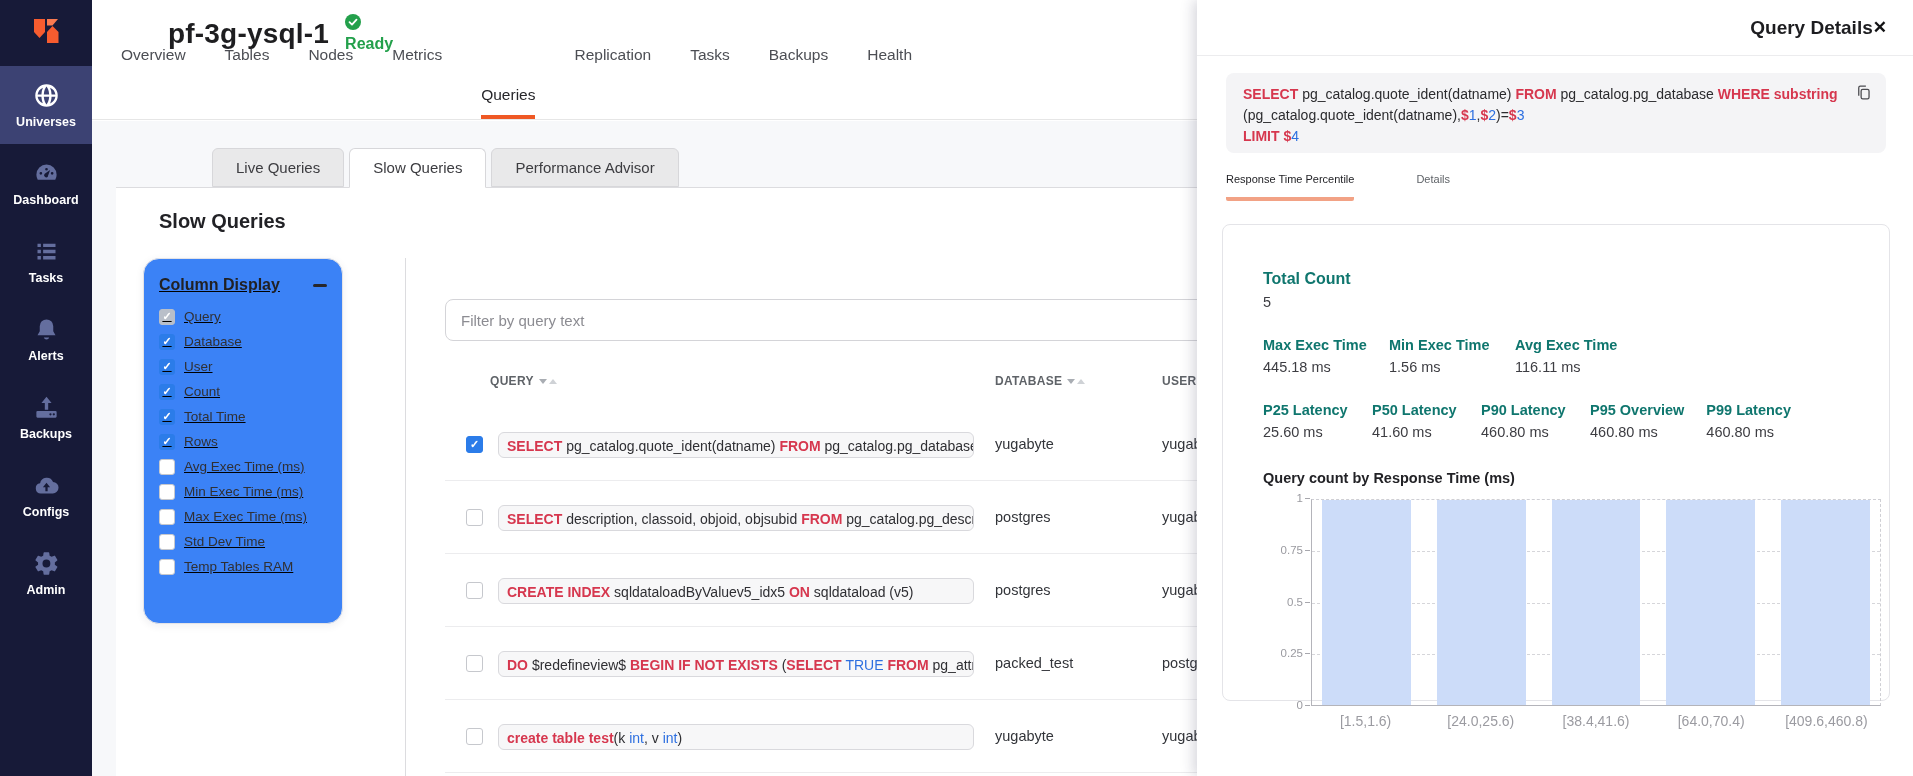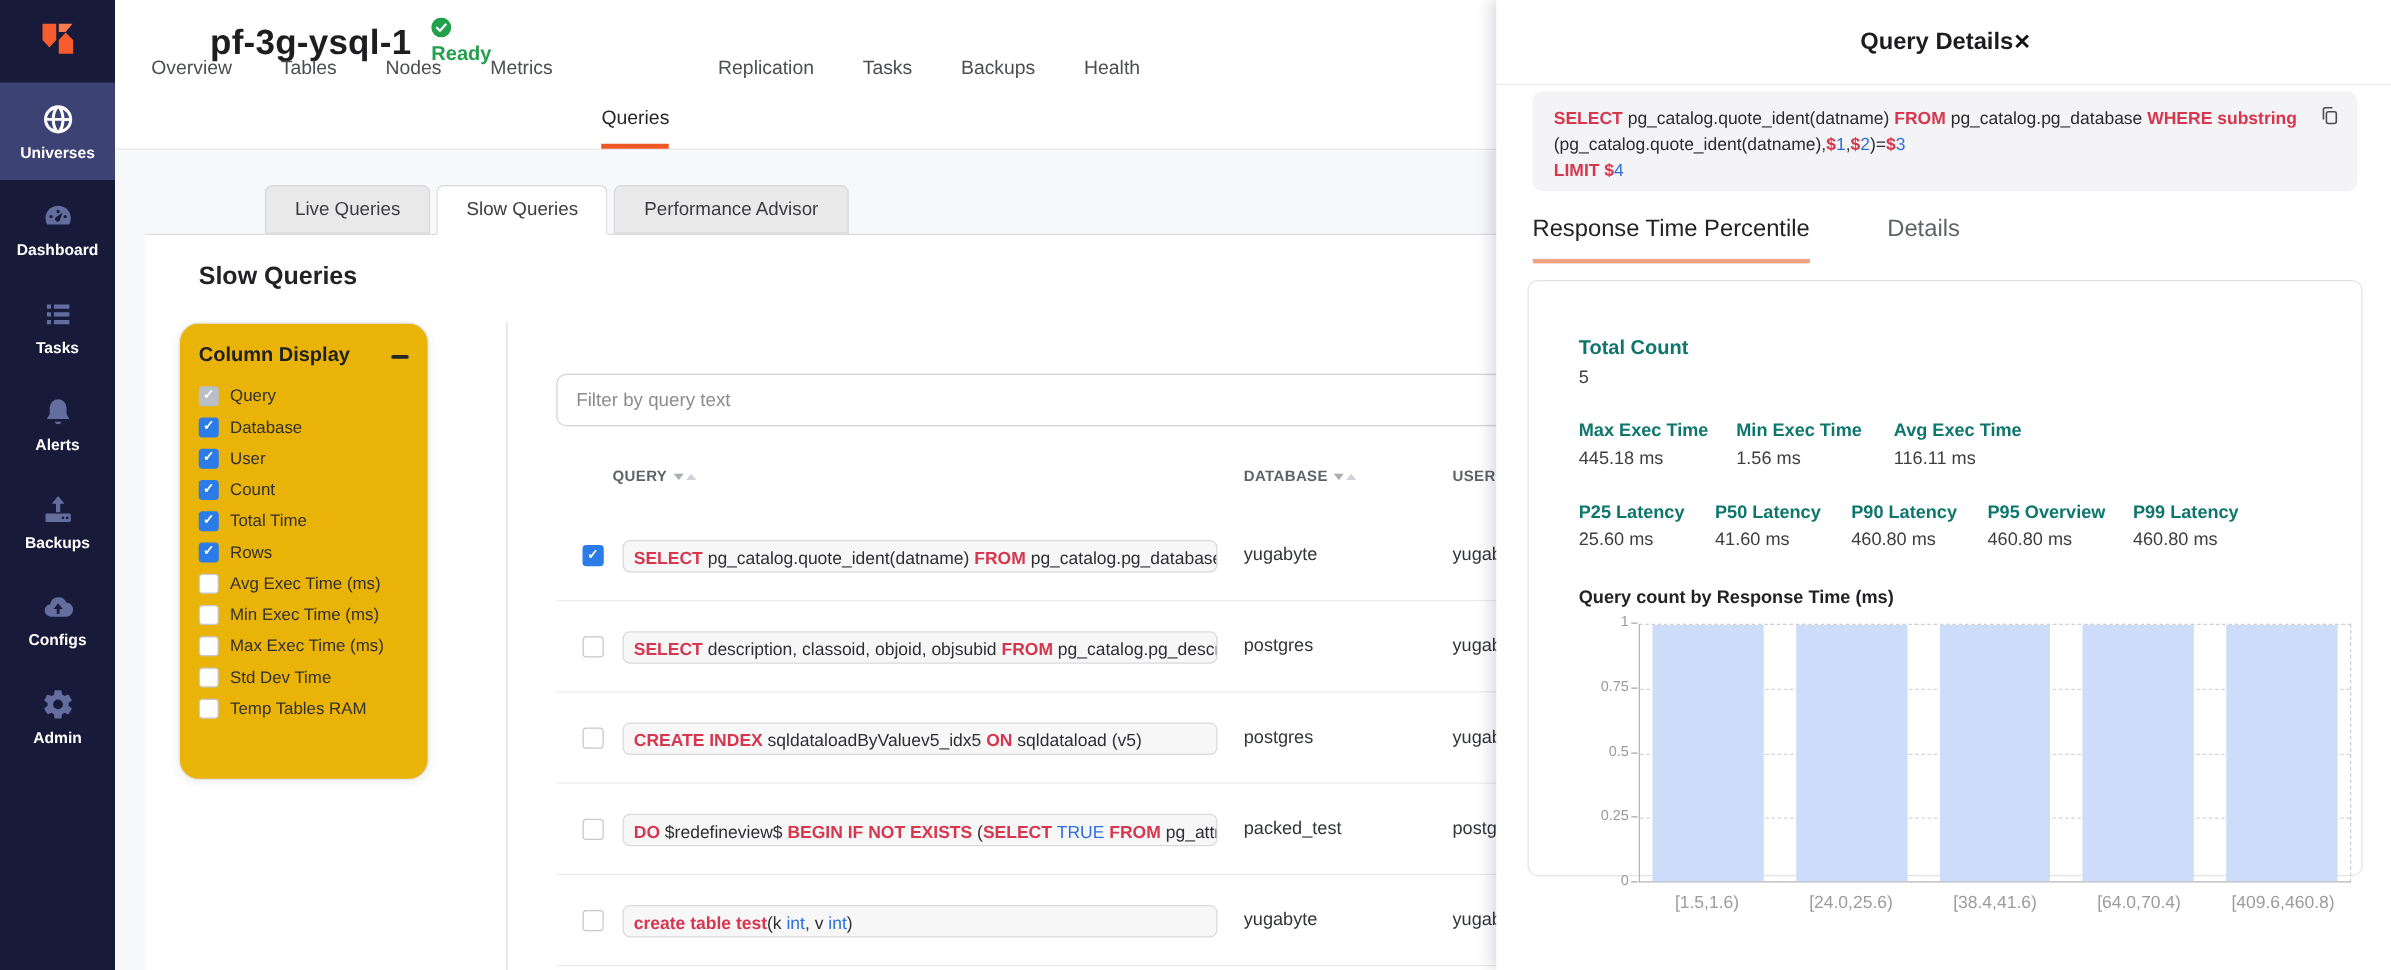--- a/index.html
+++ b/index.html
@@ -27,21 +27,21 @@
 
   
   .content { position:absolute; top:121px; left:0; right:0; bottom:0; background:#f7f8fa; }
   .subtabs { position:absolute; left:120px; top:27px; display:flex; z-index:3; }
   .subtab { height:39px; line-height:37px; padding:0 23px; font-size:15px; color:#3c3c40; background:#e9e9ea; border:1px solid #d7d7da; border-radius:6px 6px 0 0; margin-right:5px; cursor:pointer; }
   .subtab.active { background:#fff; border-bottom:1px solid #fff; height:40px; position:relative; z-index:4; }
 
   .panel { position:absolute; left:24px; top:66px; right:0; bottom:0; background:#fff; border-top:1px solid #dcdcdf; }
   .sq-title { position:absolute; left:43px; top:22px; font-size:20px; font-weight:700; color:#222226; }
 
-  .col-display { position:absolute; left:27px; top:70px; width:200px; height:366px; background:#eab308; border:1px solid #e3e3e7; border-radius:16px; box-shadow:0 2px 8px rgba(30,30,60,.07); padding:17px 15px; }
+  .col-display { position:absolute; left:27px; top:70px; width:200px; height:366px; background:#3b82f6; border:1px solid #e3e3e7; border-radius:16px; box-shadow:0 2px 8px rgba(30,30,60,.07); padding:17px 15px;text-decoration:underline; }
   .cd-head { display:flex; align-items:center; justify-content:space-between; font-size:16px; font-weight:700; color:#212124; margin-bottom:10px; }
   .minus { width:14px; height:3px; background:#27272b; border-radius:2px; cursor:pointer; }
   .cd-item { display:flex; align-items:center; gap:9px; height:25px; font-size:13.5px; color:#303034; }
 
   .cb { width:16px; height:16px; border:1px solid #c6c8cd; border-radius:3px; background:#fff; display:inline-flex; align-items:center; justify-content:center; flex:0 0 16px; cursor:pointer; }
   .cb.checked { background:#2b7ce9; border-color:#2b7ce9; }
   .cb.checked::after { content:"\2713"; color:#fff; font-size:11px; font-weight:700; line-height:1; }
   .cb.disabled { background:#b9bfc9; border-color:#b9bfc9; }
 
   .vdivider { position:absolute; left:289px; top:70px; bottom:0; width:1px; background:#dcdcdf; }
@@ -62,30 +62,30 @@
   .row-cb { position:absolute; left:21px; top:28px; width:17px; height:17px; }
   .qbadge { position:absolute; left:53px; top:24px; width:476px; height:26px; line-height:20px; padding:3px 8px; background:#f7f7f8; border:1px solid #d9d9dd; border-radius:6px; font-size:14px; color:#2f2f33; white-space:nowrap; overflow:hidden; cursor:pointer; }
   .cell { position:absolute; top:28px; font-size:14.5px; color:#323439; white-space:nowrap; }
   .cell.db { left:550px; } .cell.user { left:717px; }
 
   .sg-k { color:#d6374e; font-weight:700; }
   .sg-b { color:#2d6fe0; }
 
   
   .details { position:absolute; left:1197px; top:0; width:716px; height:776px; background:#fff; box-shadow:-4px 0 12px rgba(40,40,70,.18); z-index:30; }
-  .d-head { height:68px; border-bottom:1px solid #ececee; display:flex; align-items:center; justify-content:center; padding:0 26px 0 29px; }
+  .d-head { height:56px; border-bottom:1px solid #ececee; display:flex; align-items:center; justify-content:flex-end; padding:0 26px 0 29px; }
   .d-title { font-size:19px; font-weight:700; color:#1d1d20; }
   .close { font-size:17px; font-weight:700; color:#121214; cursor:pointer; }
 
   .sqlbox { position:absolute; left:29px; right:27px; top:73px; height:80px; background:#f4f4f6; border-radius:8px; padding:11px 44px 0 17px; font-size:14px; line-height:21px; color:#2b2b2e; }
   .copy { position:absolute; right:13px; top:10px; width:19px; height:19px; cursor:pointer; }
   .copy svg { width:19px; height:19px; stroke:#4b4b50; fill:none; stroke-width:1.6; }
 
   .d-tabs { position:absolute; left:29px; top:173px; display:flex; gap:62px; }
-  .d-tab { font-size:19px; color:#5f6368; cursor:pointer; padding-bottom:12px; }
+  .d-tab { font-size:11px; color:#5f6368; cursor:pointer; padding-bottom:12px; }
   .d-tab.active { color:#232327; border-bottom:4px solid #f2a285; border-radius:0 0 2px 2px; }
 
   .d-card { position:absolute; left:25px; right:23px; top:224px; height:477px; border:1px solid #e4e4e8; border-radius:8px; background:#fff; }
   .tc { margin:45px 0 0 40px; }
   .s-label { font-size:14.5px; font-weight:700; color:#0f766e; }
   .s-value { font-size:14.5px; color:#3d3d42; margin-top:6px; }
   .tc .s-label { font-size:16px; }
   .stats { display:flex; margin:27px 0 0 40px; }
   .stats .col { margin-right:22px; min-width:87px; }
   .stats.exec .col { min-width:104px; }

